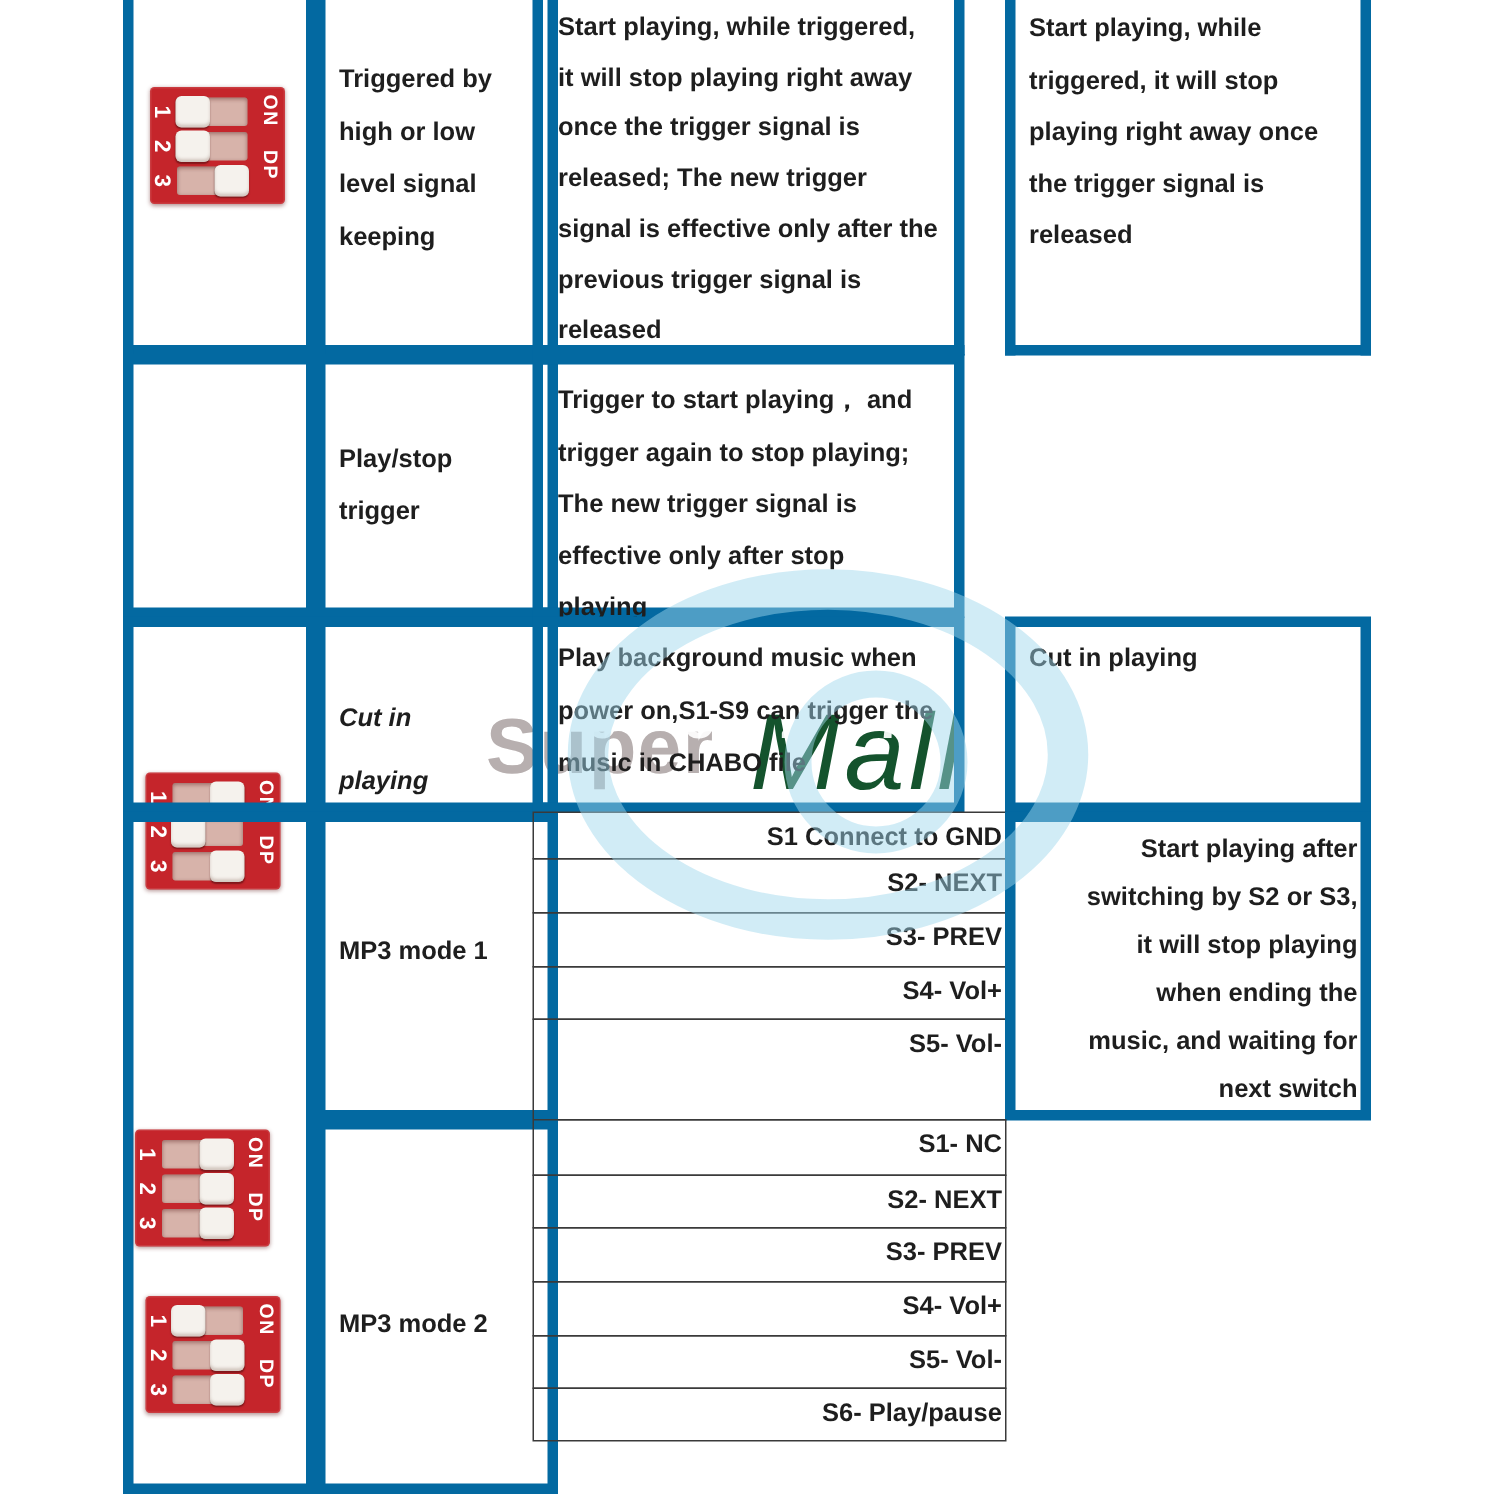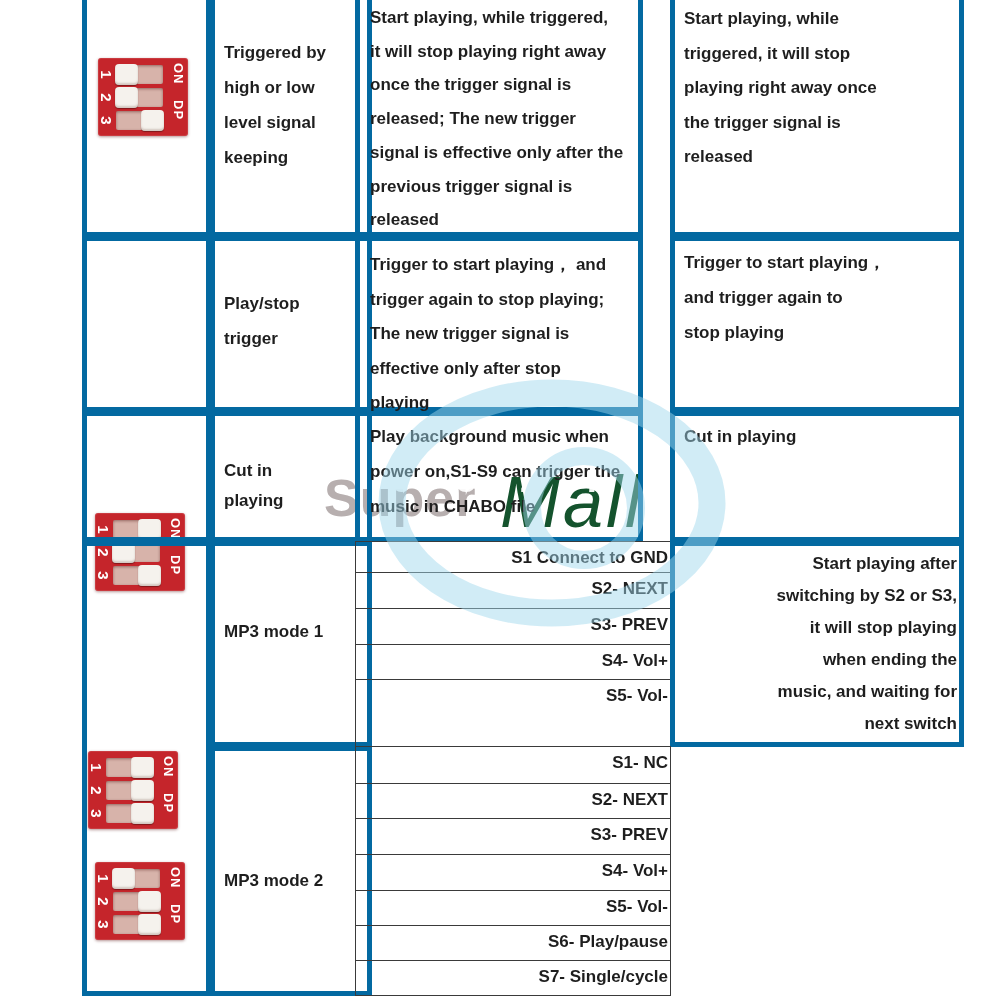--- a/index.html
+++ b/index.html
@@ -12,37 +12,37 @@
             color:#b7afaf;letter-spacing:1px;line-height:1;}
   .wm-mall{position:absolute;left:500px;top:466px;font-size:72px;font-weight:400;
            font-style:italic;color:#14532d;letter-spacing:3px;line-height:1;}
   .wm-digits{position:absolute;left:392px;top:462px;font-size:36px;font-weight:700;
              color:rgba(255,255,255,0.93);letter-spacing:17px;line-height:1;}
   
   .wm-over{position:absolute;left:0;top:0;z-index:2;pointer-events:none;}
 
   
   .tbl{position:absolute;left:82px;top:0;width:836px;height:996px;z-index:1;}
-  .cell{position:absolute;box-sizing:border-box;border:5px solid #0369a1;background:transparent;}
+  .cell{position:absolute;box-sizing:border-box;border:7px solid #0369a1;background:transparent;}
   .notop{border-top:none;}
   .txt{font-weight:700;font-size:17px;color:#1e1e1e;white-space:pre-line;
        box-sizing:border-box;width:100%;height:100%;}
 
   
   .c1{left:0;width:129px;}  .c2{left:128px;width:162px;}
-  .c3{left:273px;width:288px;} .c4{left:588px;width:294px;}
+  .c3{left:273px;width:288px;} .c4{left:588px;width:244px;}
   
   .r1{top:0;height:237px;} .r2{top:236px;height:176px;} .r3{top:411px;height:131px;}
   .blk1{top:541px;height:455px;}          
   .m1{top:541px;height:206px;} .m2{top:746px;height:250px;}
 
   
   .p-mode1{padding:35px 4px 0 9px;line-height:35px;}
   .p-mode2{padding:45px 4px 0 9px;line-height:35px;}
-  .p-mode3{padding:40px 4px 0 9px;line-height:30px;}
+  .p-mode3{padding:40px 4px 0 9px;line-height:42px;font-style:italic;}
   .p-det1{padding:1px 2px 0 10px;line-height:33.7px;}
   .p-det2{padding:7px 2px 0 10px;line-height:34.5px;}
   .p-det3{padding:3px 2px 0 10px;line-height:35px;}
   .p-sum1{padding:2px 2px 0 9px;line-height:34.6px;}
   .p-sum2{padding:5px 2px 0 9px;line-height:34.8px;}
   .p-sum3{padding:3px 2px 0 9px;line-height:35px;}
   .p-m1lab{padding:68px 4px 0 9px;line-height:35px;}
   .p-m2lab{padding:112px 4px 0 9px;line-height:35px;}
   .p-m1sum{padding:2px 2px 0 9px;line-height:32px;text-align:right;}
   .p-m2sum{padding:5px 2px 0 9px;line-height:34.5px;}
@@ -151,25 +151,20 @@
       <div class="txt p-mode2">Play/stop
 trigger</div>
     </div>
     <div class="cell c3 r2">
       <div class="txt p-det2">Trigger to start playing， and
 trigger again to stop playing;
 The new trigger signal is
 effective only after stop
 playing</div>
     </div>
-    <div class="cell c4 r2">
-      <div class="txt p-sum2">Trigger to start playing，
-and trigger again to
-stop playing</div>
-    </div>
 
     <div class="cell c1 r3">
       <div class="dip dip3">
         <span class="num n1">1</span>
         <span class="num n2">2</span>
         <span class="num n3">3</span>
         <div class="track t1 cap-left">
             <div class="cap"></div>
           </div>
         <div class="track t2 cap-right">
@@ -255,23 +250,20 @@
       </div>
     <div class="sub s4b">
         <div class="txt">S4- Vol+</div>
       </div>
     <div class="sub s5b">
         <div class="txt">S5- Vol-</div>
       </div>
     <div class="sub s6b">
         <div class="txt">S6- Play/pause</div>
       </div>
-    <div class="sub s7b">
-        <div class="txt">S7- Single/cycle</div>
-      </div>
 
   </div>
 
   <svg class="wm-over" width="1000" height="1000" viewBox="0 0 1000 1000">
     <g fill="none" stroke="#9fd8ec" stroke-opacity="0.48">
       <ellipse cx="552" cy="503" rx="160" ry="110" stroke-width="27"></ellipse>
       <circle cx="584" cy="508" r="52" stroke-width="18"></circle>
     </g>
   </svg>
 

